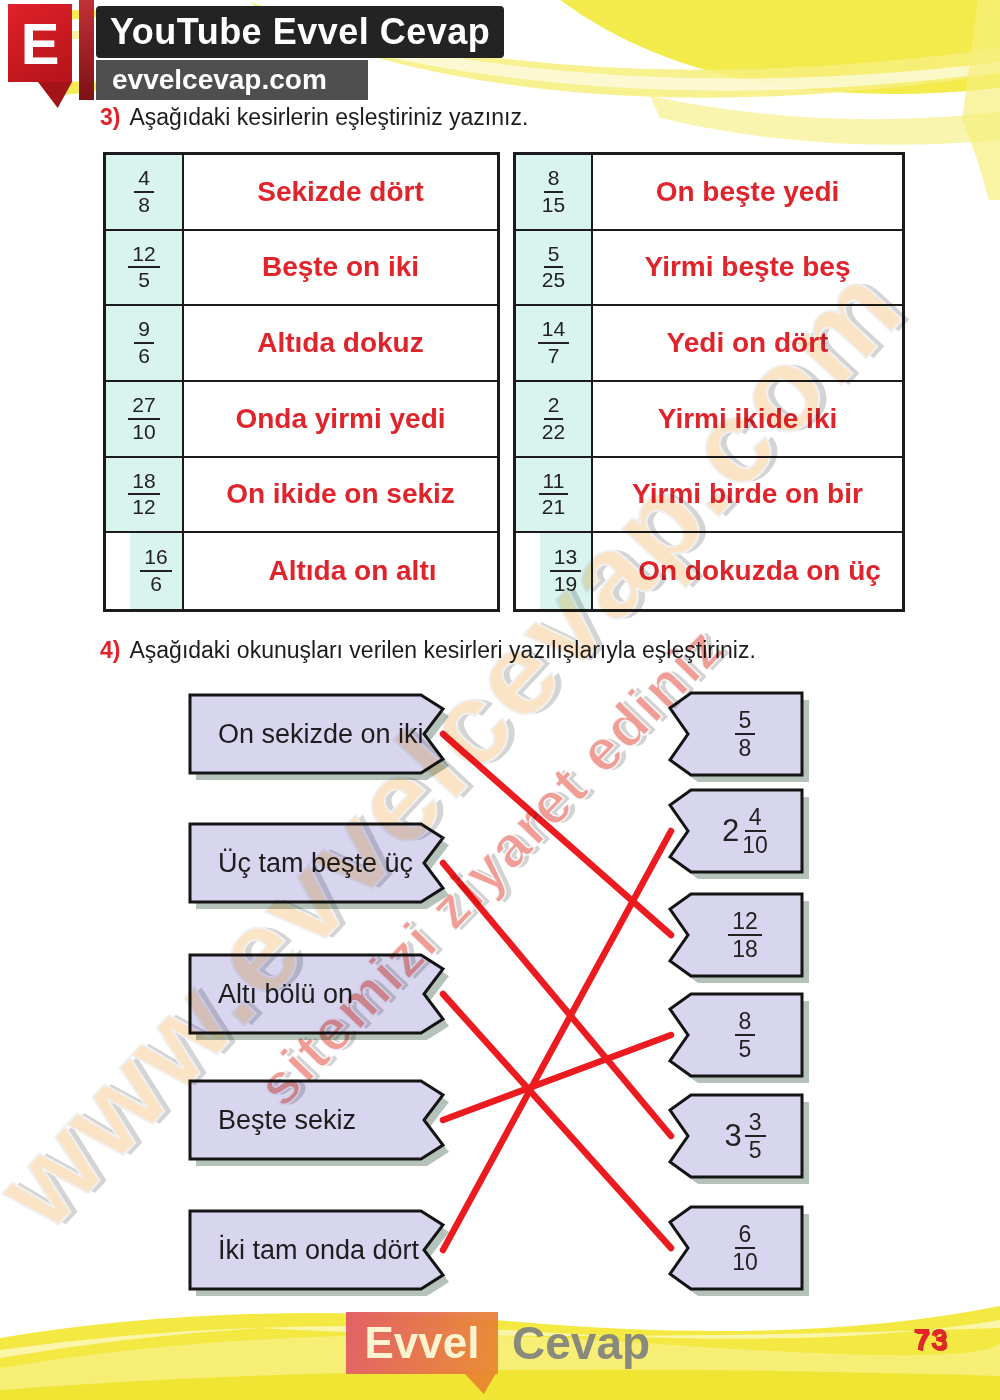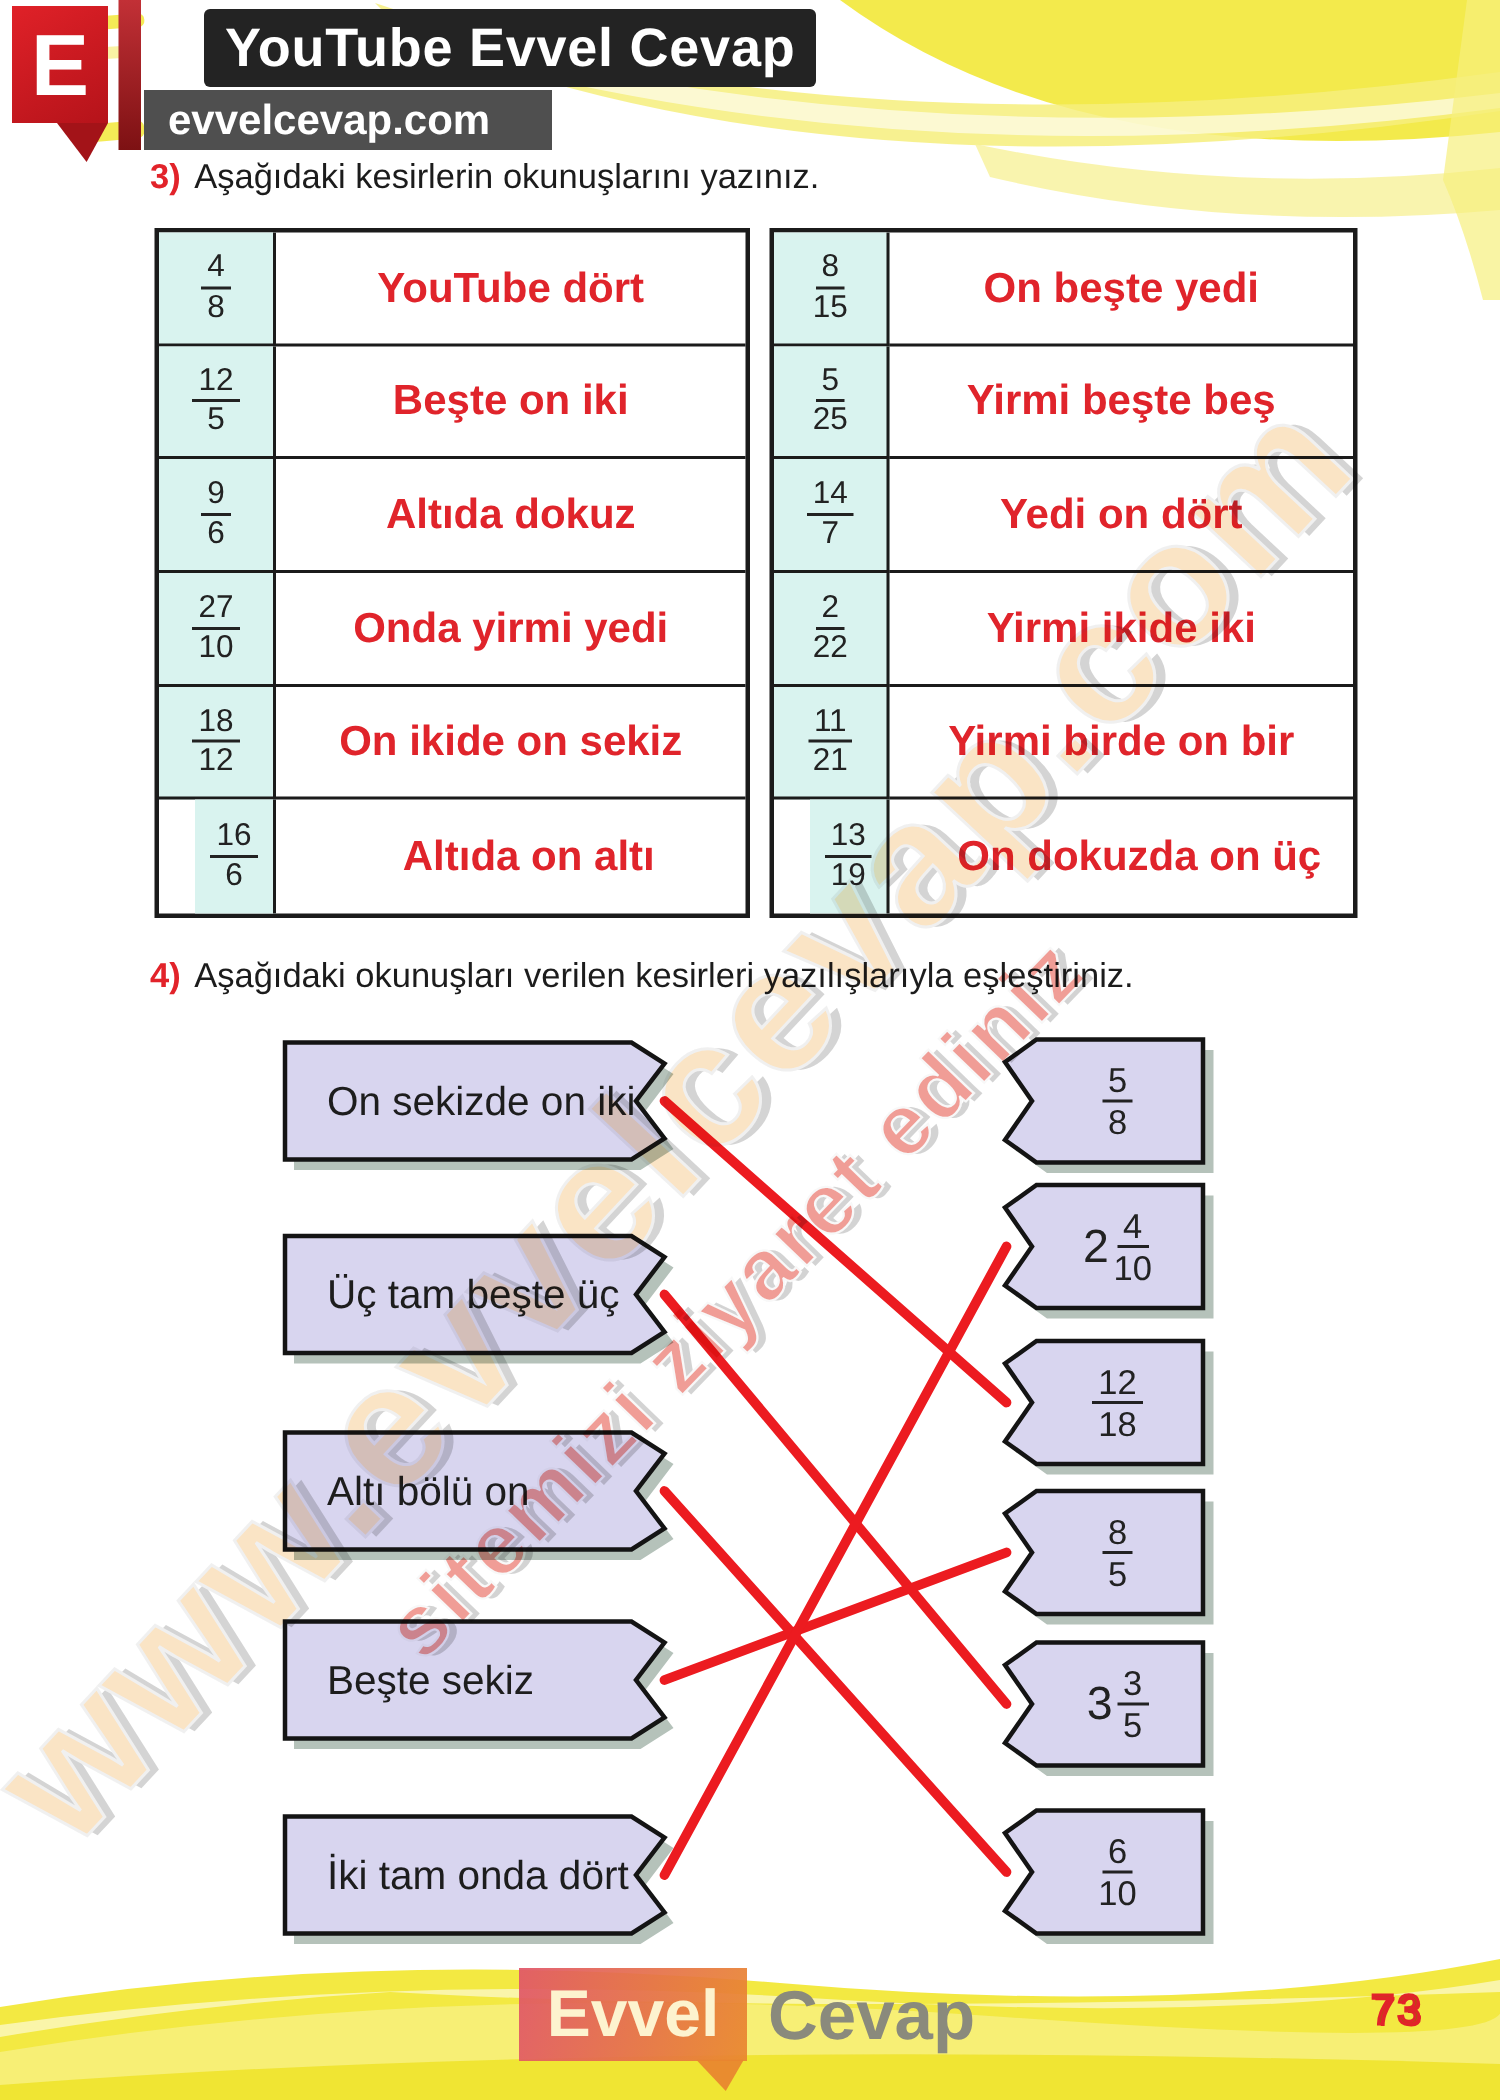--- a/index.html
+++ b/index.html
@@ -13,21 +13,21 @@
   
   .logo-e{position:absolute;left:8px;top:4px;width:64px;height:78px;z-index:3;
           background:linear-gradient(150deg,#e02128,#b5131a);display:flex;align-items:center;justify-content:center;
           color:#fff;font-size:58px;font-weight:bold;}
   .logo-tail{position:absolute;left:38px;top:82px;width:34px;height:26px;z-index:3;
           background:#a31318;clip-path:polygon(0 0,100% 0,58% 100%);}
   .logo-strip{position:absolute;left:79px;top:0;width:15px;height:100px;z-index:3;
           background:linear-gradient(180deg,#c23036,#7d1113);}
   .bar-black{position:absolute;left:96px;top:6px;width:408px;height:52px;z-index:3;background:#232323;
           border-radius:4px;display:flex;align-items:center;padding-left:14px;box-sizing:border-box;
-          color:#fff;font-size:36px;font-weight:bold;letter-spacing:.5px;margin-left:40px;}
+          color:#fff;font-size:36px;font-weight:bold;letter-spacing:.5px;}
   .bar-gray{position:absolute;left:96px;top:60px;width:272px;height:40px;z-index:3;background:#4f4f4f;
           display:flex;align-items:center;padding-left:16px;box-sizing:border-box;
           color:#fff;font-size:28px;font-weight:bold;}
 
   
   .qline{position:absolute;z-index:3;font-size:23px;color:#1c1c1c;display:flex;align-items:baseline;}
   .qline .qnum{color:#e2232a;font-weight:bold;margin-right:9px;}
   #q3-line{left:100px;top:104px;}
   #q4-line{left:100px;top:637px;}
 
@@ -110,30 +110,30 @@
   <div class="logo-strip"></div>
   <div class="bar-black">
     <span>YouTube Evvel Cevap</span>
   </div>
   <div class="bar-gray">
     <span>evvelcevap.com</span>
   </div>
 
   <div class="qline" id="q3-line">
     <span class="qnum">3)</span>
-    <span>Aşağıdaki kesirlerin okunuşlarını yazınız.</span>
+    <span>Aşağıdaki kesirlerin eşleştiriniz yazınız.</span>
   </div>
   <div class="ftable" id="table-left">
       <div class="cell frac-cell">
          <span class="frac">
            <span class="num">4</span>
            <span class="den">8</span>
          </span>
        </div>
-       <div class="cell ans-cell">YouTube dört</div>
+       <div class="cell ans-cell">Sekizde dört</div>
       <div class="cell frac-cell">
          <span class="frac">
            <span class="num">12</span>
            <span class="den">5</span>
          </span>
        </div>
        <div class="cell ans-cell">Beşte on iki</div>
       <div class="cell frac-cell">
          <span class="frac">
            <span class="num">9</span>

